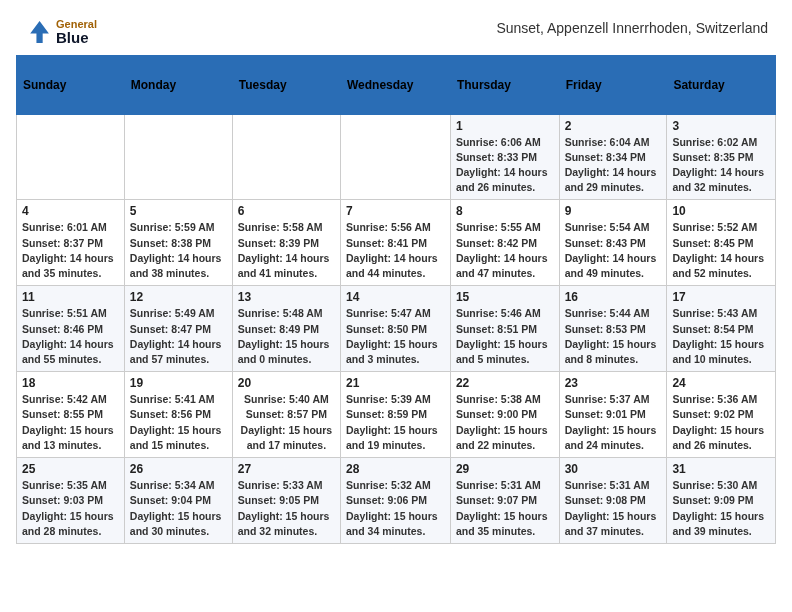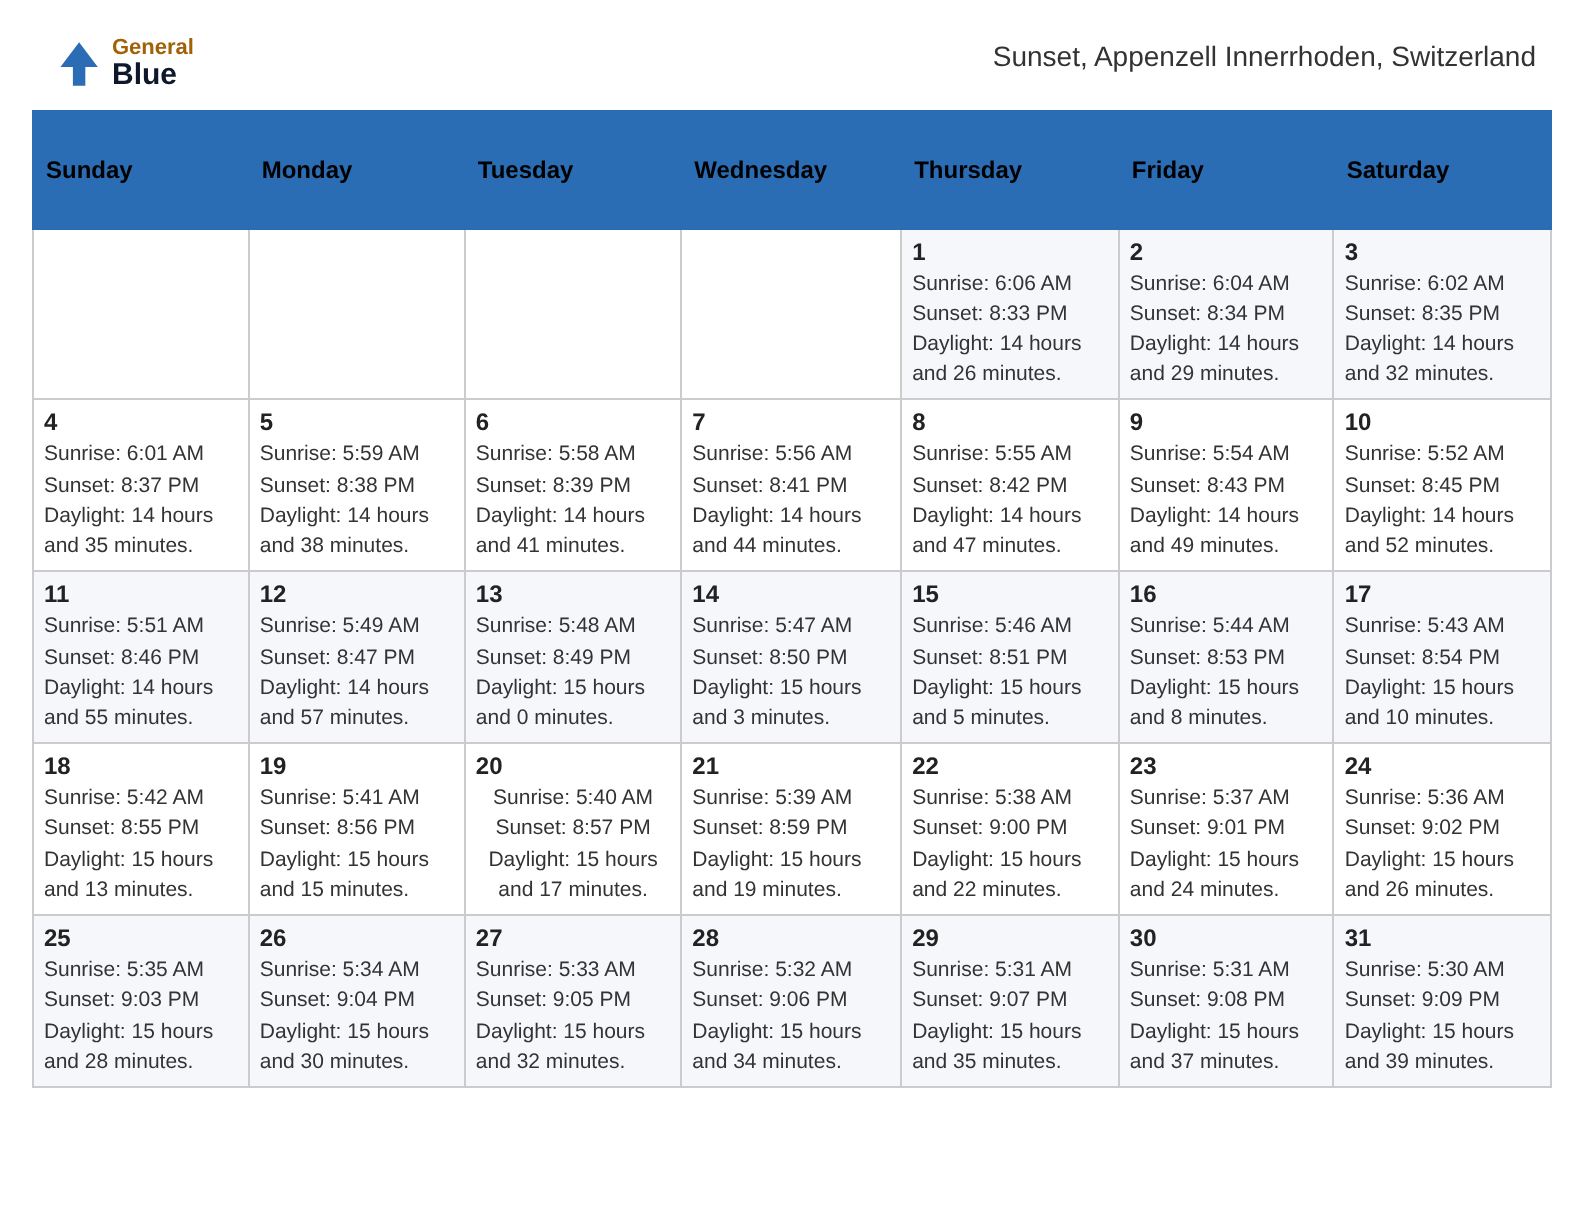--- a/index.html
+++ b/index.html
@@ -85,20 +85,21 @@
       font-weight: bold;
       font-size: 12px;
       color: #222;
       display: block;
       margin-bottom: 2px;
     }
     .day-info {
       color: #333;
       font-size: 10.5px;
       line-height: 1.45;
+      font-weight: bold;
     }
     .empty-cell {
       background: #fff !important;
     }
   </style>
 </head>
 <body>
 
 <div class="header">
   <div class="logo">

